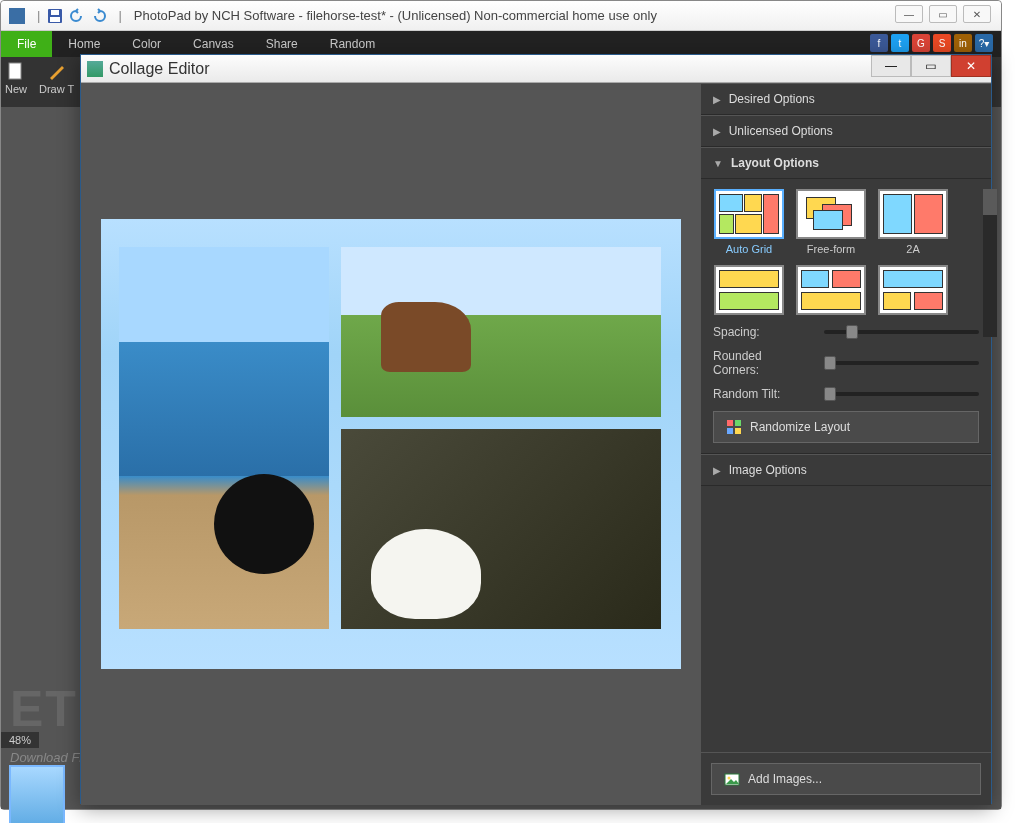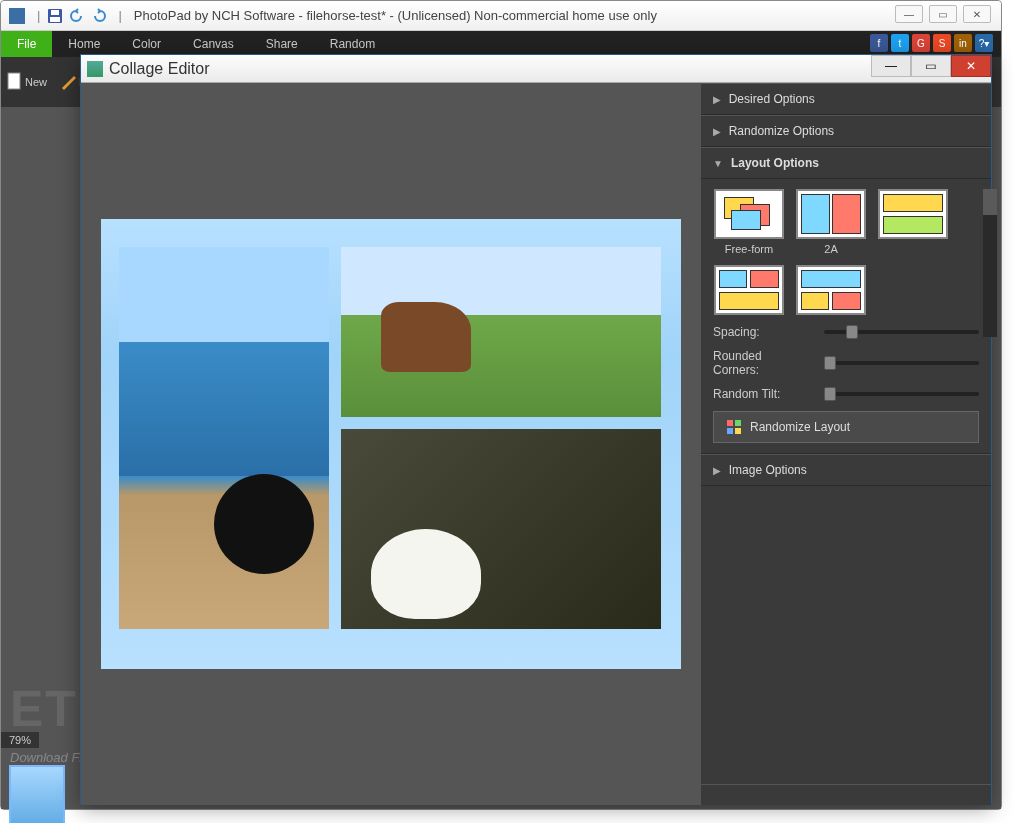--- a/index.html
+++ b/index.html
@@ -15,21 +15,21 @@
 .main-winbtns { position: absolute; right: 10px; top: 4px; display: flex; gap: 6px; }
 .main-winbtns div { width: 28px; height: 18px; border: 1px solid #bbb; border-radius: 2px; background: #f8f8f8; display: flex; align-items: center; justify-content: center; font-size: 10px; color: #555; cursor: pointer; }
 
 .menubar { height: 26px; background: #222; display: flex; align-items: stretch; color: #ccc; font-size: 12px; position: relative; }
 .menubar .tab { padding: 0 16px; display: flex; align-items: center; cursor: pointer; }
 .menubar .tab.active { background: #3fb017; color: #fff; }
 .menubar .social { position: absolute; right: 8px; top: 3px; display: flex; gap: 3px; }
 .menubar .social div { width: 18px; height: 18px; display: flex; align-items: center; justify-content: center; font-size: 10px; color: #fff; border-radius: 2px; }
 
 .toolbar { height: 50px; background: #333; display: flex; padding: 4px; gap: 12px; }
-.toolbar .tool { display: flex; align-items: center; color: #ccc; font-size: 11px; cursor: pointer; }
+.toolbar .tool { display: flex; flex-direction: column; align-items: center; color: #ccc; font-size: 11px; cursor: pointer; }
 .toolbar .tool .ticon { width: 20px; height: 20px; margin-bottom: 2px; }
 
 .workspace { position: absolute; top: 106px; bottom: 0; left: 0; right: 0; background: #555; }
 .zoom-badge { position: absolute; left: 0; top: 625px; background: #333; color: #ccc; padding: 2px 8px; font-size: 11px; }
 .thumb { position: absolute; left: 8px; top: 658px; width: 56px; height: 80px; border: 2px solid #7ab8ff; background: linear-gradient(#a8d8ff,#4a9edc); }
 
 .watermark { position: absolute; left: 10px; top: 680px; font-size: 50px; font-weight: bold; color: rgba(120,120,120,0.5); letter-spacing: 2px; pointer-events: none; }
 .watermark .orange { color: rgba(200,140,40,0.6); }
 .wm-sub { position: absolute; left: 10px; top: 750px; color: #888; font-size: 13px; font-style: italic; pointer-events: none; }
 
@@ -147,21 +147,21 @@
     </div>
     <div class="tool">
       <div class="ticon"><svg width="20" height="20">
             <path d="M3 17 L15 5 L17 7 L5 19 Z" fill="#e8a030"></path>
           </svg></div>
       <span>Draw T</span>
     </div>
   </div>
 
   <div class="workspace">
-    <div class="zoom-badge">79%</div>
+    <div class="zoom-badge">48%</div>
     <div class="thumb"></div>
 
   </div>
 </div>
 
 <div class="watermark">
   <span>ET</span><span class="orange"> INTO</span><span> PC</span>
 </div>
 <div class="wm-sub">Download Free Your Desired App</div>
 
@@ -187,30 +187,42 @@
       </div>
     </div>
 
     <div class="side-panel">
       <div class="section-header">
         <span class="arrow">▶</span>
         <span>Desired Options</span>
       </div>
       <div class="section-header">
         <span class="arrow">▶</span>
-        <span>Randomize Options</span>
+        <span>Unlicensed Options</span>
       </div>
       <div class="section-header expanded">
         <span class="arrow">▼</span>
         <span>Layout Options</span>
       </div>
 
       <div class="section-body">
         <div style="position:relative;">
         <div class="layout-grid">
+          <div class="layout-item selected">
+            <div class="thumb-box">
+                  <div class="tp">
+              <div style="left:0;top:0;width:40%;height:45%;background:#7fd8ff"></div>
+              <div style="left:42%;top:0;width:30%;height:45%;background:#ffd850"></div>
+              <div style="left:74%;top:0;width:26%;height:100%;background:#ff7a6a"></div>
+              <div style="left:0;top:50%;width:25%;height:50%;background:#b4e860"></div>
+              <div style="left:27%;top:50%;width:45%;height:50%;background:#ffd850"></div>
+            </div>
+                </div>
+            <span class="lbl">Auto Grid</span>
+          </div>
           <div class="layout-item">
             <div class="thumb-box">
                   <div class="tp">
               <div style="left:8%;top:8%;width:50%;height:55%;background:#ffd850"></div>
               <div style="left:35%;top:25%;width:50%;height:55%;background:#ff7a6a"></div>
               <div style="left:20%;top:40%;width:50%;height:50%;background:#7fd8ff"></div>
             </div>
                 </div>
             <span class="lbl">Free-form</span>
           </div>
@@ -286,16 +298,24 @@
       </div>
 
       <div class="section-header">
         <span class="arrow">▶</span>
         <span>Image Options</span>
       </div>
 
       <div class="side-spacer"></div>
 
       <div class="side-footer">
+        <div class="btn">
+          <div class="bicon"><svg width="16" height="16">
+                <rect x="1" y="3" width="14" height="11" fill="#fff" stroke="#2a7a3a"></rect>
+                <circle cx="5" cy="7" r="1.5" fill="#ffd850"></circle>
+                <path d="M2 13 L7 8 L10 11 L12 9 L15 13 Z" fill="#3a9a4a"></path>
+              </svg></div>
+          <span>Add Images...</span>
+        </div>
       </div>
     </div>
   </div>
 </div>
 
 </body></html>

